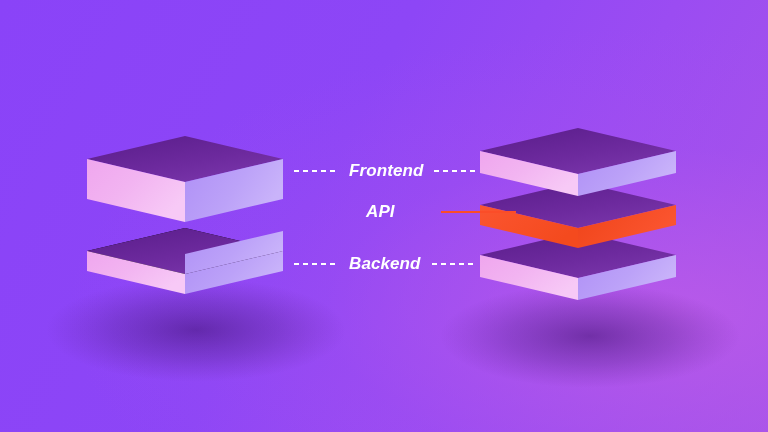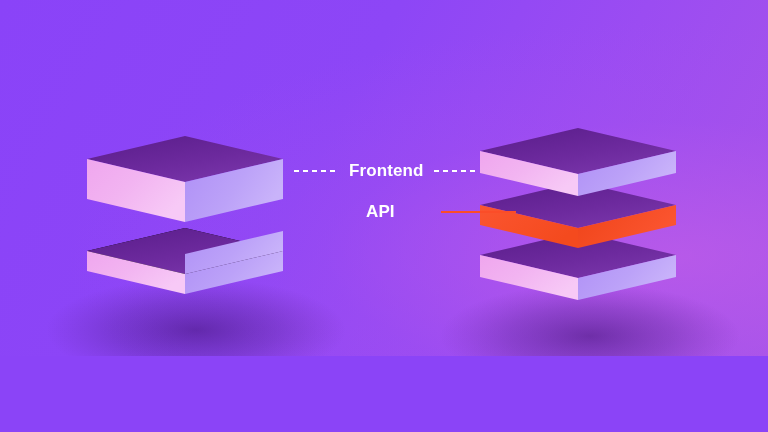--- a/index.html
+++ b/index.html
@@ -4,22 +4,23 @@
 <style>
   * { margin:0; padding:0; box-sizing:border-box; }
   html,body { width:768px; height:432px; }
   body {
     font-family:"Liberation Sans", sans-serif;
     overflow:hidden;
     background:#8B44F7;
   }
   #stage {
     position:relative;
-    width:768px; height:356px;
+    width:768px; height:432px;
     overflow:hidden;
+    font-style:italic;
   }
   .bg {
     position:absolute; inset:0;
     background:
       radial-gradient(120% 100% at 88% 72%, rgba(190,92,232,0.75) 0%, rgba(165,80,238,0.30) 38%, rgba(139,68,247,0) 66%),
       linear-gradient(118deg, #8A43F8 0%, #8D46F6 42%, #9B4CF2 68%, #A855E8 100%);
   }
   .grid { position:absolute; inset:0; }
   .svgfull { position:absolute; inset:0; width:768px; height:432px; }
 
@@ -171,16 +172,21 @@
       <span class="dash left"></span>
       <span class="txt">Frontend</span>
       <span class="dash right"></span>
     </div>
 
     <div class="row" id="row-api">
       <span class="txt">API</span>
       <span class="solid-line"></span>
     </div>
 
+    <div class="row" id="row-backend">
+      <span class="dash left"></span>
+      <span class="txt">Backend</span>
+      <span class="dash right"></span>
+    </div>
 
   </div>
 
 </div>
 
 </body></html>

